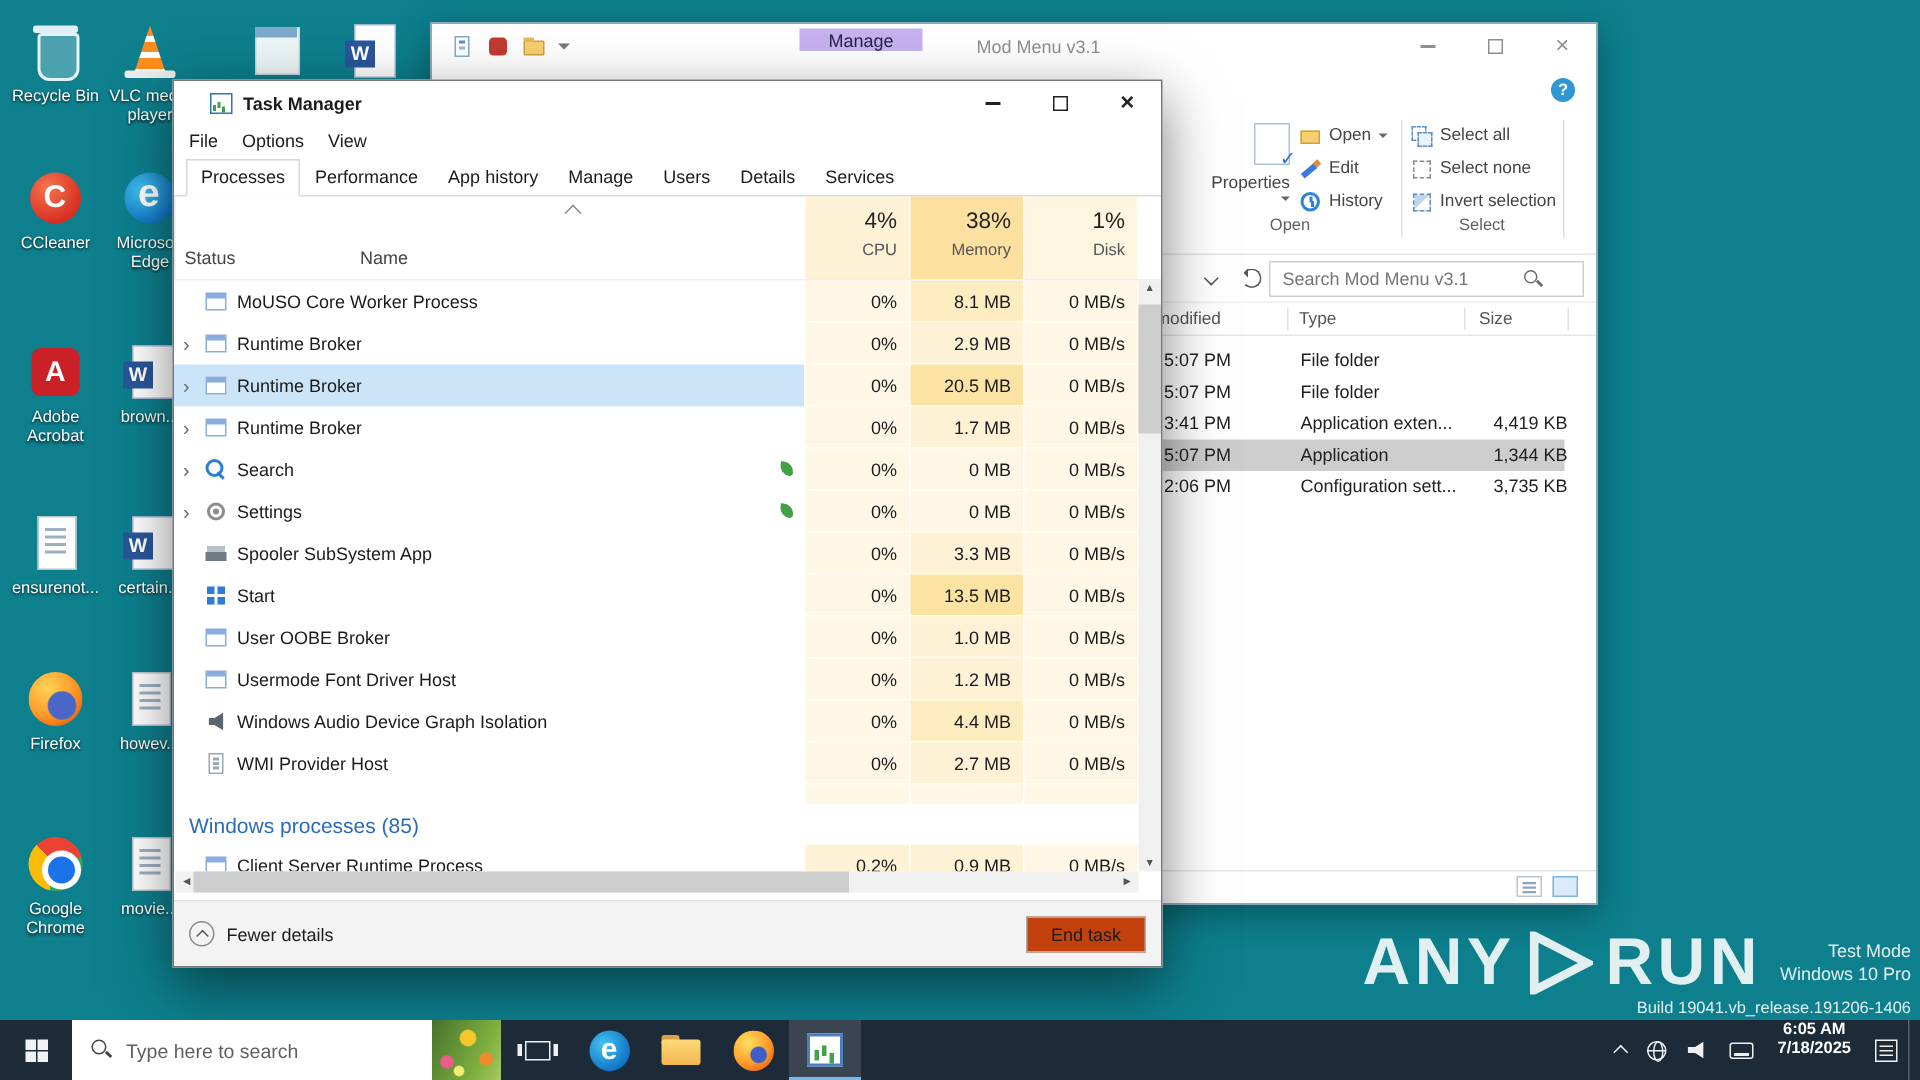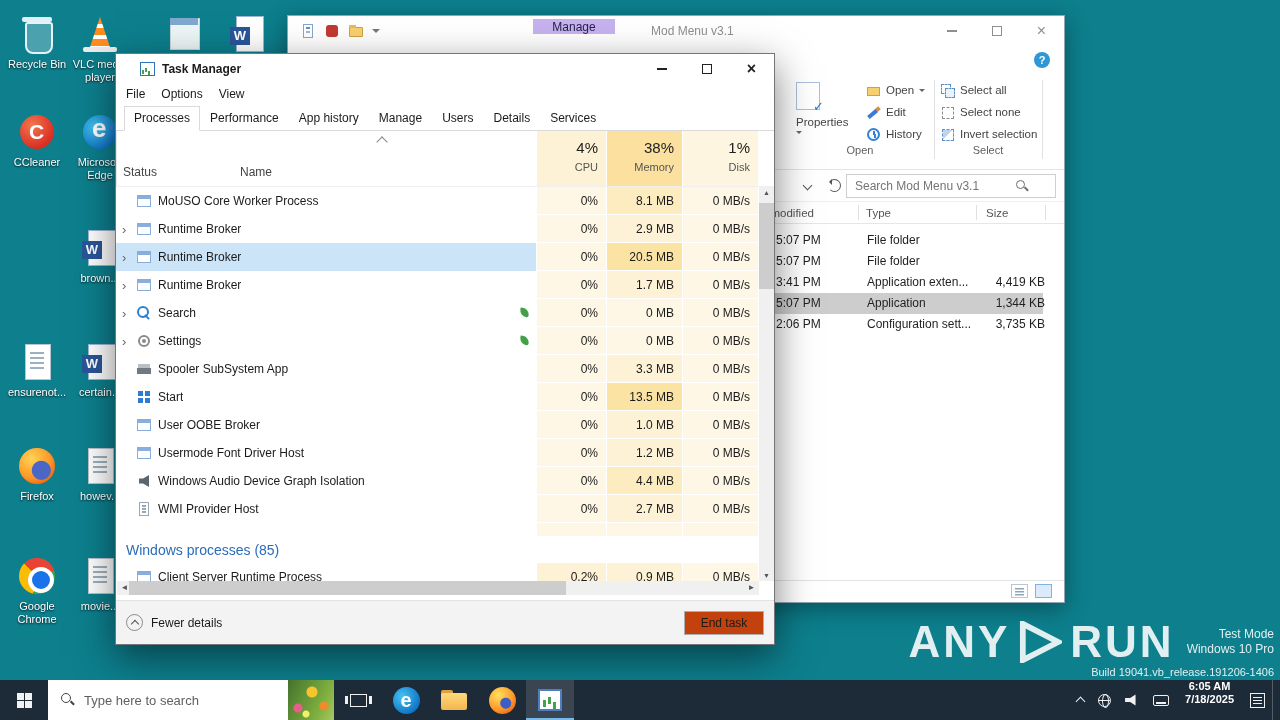--- a/index.html
+++ b/index.html
@@ -48,21 +48,21 @@
 .manage-tab{position:absolute;left:245px;top:3px;width:82px;height:15px;background:#c6b2ee;display:flex;align-items:center;justify-content:center;color:#26224d;}
 .ex-title{position:absolute;left:363px;top:8px;color:#8f8f8f;}
 .ex-caps{position:absolute;right:0;top:0;display:flex;}
 .ex-cap{width:45px;height:30px;display:flex;align-items:center;justify-content:center;color:#8f8f8f;}
 .glyph-min{width:10px;height:1.5px;background:currentColor;display:block;}
 .glyph-max{width:10px;height:10px;border:1.2px solid currentColor;display:block;}
 .glyph-close{font-size:16px;font-style:normal;line-height:1;}
 .ex-ribbontabs{height:28px;position:relative;}
 .help-btn{position:absolute;right:14px;top:6px;width:16px;height:16px;border-radius:50%;background:#2f97d4;color:#fff;font-size:11px;font-weight:bold;display:flex;align-items:center;justify-content:center;}
 .ex-ribbon{position:relative;height:96px;border-bottom:1px solid #e4e4e6;}
-.rb-properties{position:absolute;left:508px;top:4px;width:64px;display:flex;flex-direction:column;align-items:flex-start;color:#444;}
+.rb-properties{position:absolute;left:508px;top:4px;width:64px;display:flex;flex-direction:column;align-items:flex-end;color:#444;}
 .ic-props{width:24px;height:28px;background:#fff;border:1px solid #a9c0d8;position:relative;margin-top:4px;}
 .ic-props::after{content:"\2713";position:absolute;right:-5px;bottom:-5px;color:#2e74c9;font-weight:bold;font-size:13px;}
 .rb-properties .rb-lbl{margin-top:6px;font-size:11.5px;}
 .dd{width:0;height:0;border:3.5px solid transparent;border-top-color:#666;margin-top:3px;flex:none;}
 .rb-col{position:absolute;display:flex;flex-direction:column;gap:6px;}
 .rb-open-col{left:578px;top:8px;}
 .rb-select-col{left:652px;top:8px;}
 .rb-small{display:flex;align-items:center;gap:5px;height:16px;font-size:11.5px;color:#444;white-space:nowrap;}
 .ic16{width:15px;height:15px;position:relative;flex:none;}
 .ic16::before,.ic16::after{content:"";position:absolute;}
@@ -229,20 +229,24 @@
 
   <div id="desktop-icons">
       <div class="dicon" style="left: 5px; top: 14px;">
     <div class="di-art k-recycle"></div>
     <div class="di-label">Recycle Bin</div>
   </div>
       <div class="dicon" style="left: 5px; top: 112px;">
     <div class="di-art k-ccleaner"></div>
     <div class="di-label">CCleaner</div>
   </div>
+      <div class="dicon" style="left: 5px; top: 228px;">
+    <div class="di-art k-adobe"></div>
+    <div class="di-label">Adobe Acrobat</div>
+  </div>
       <div class="dicon" style="left: 5px; top: 342px;">
     <div class="di-art k-doc"></div>
     <div class="di-label">ensurenot...</div>
   </div>
       <div class="dicon" style="left: 5px; top: 446px;">
     <div class="di-art k-firefox"></div>
     <div class="di-label">Firefox</div>
   </div>
       <div class="dicon" style="left: 5px; top: 556px;">
     <div class="di-art k-chrome"></div>

